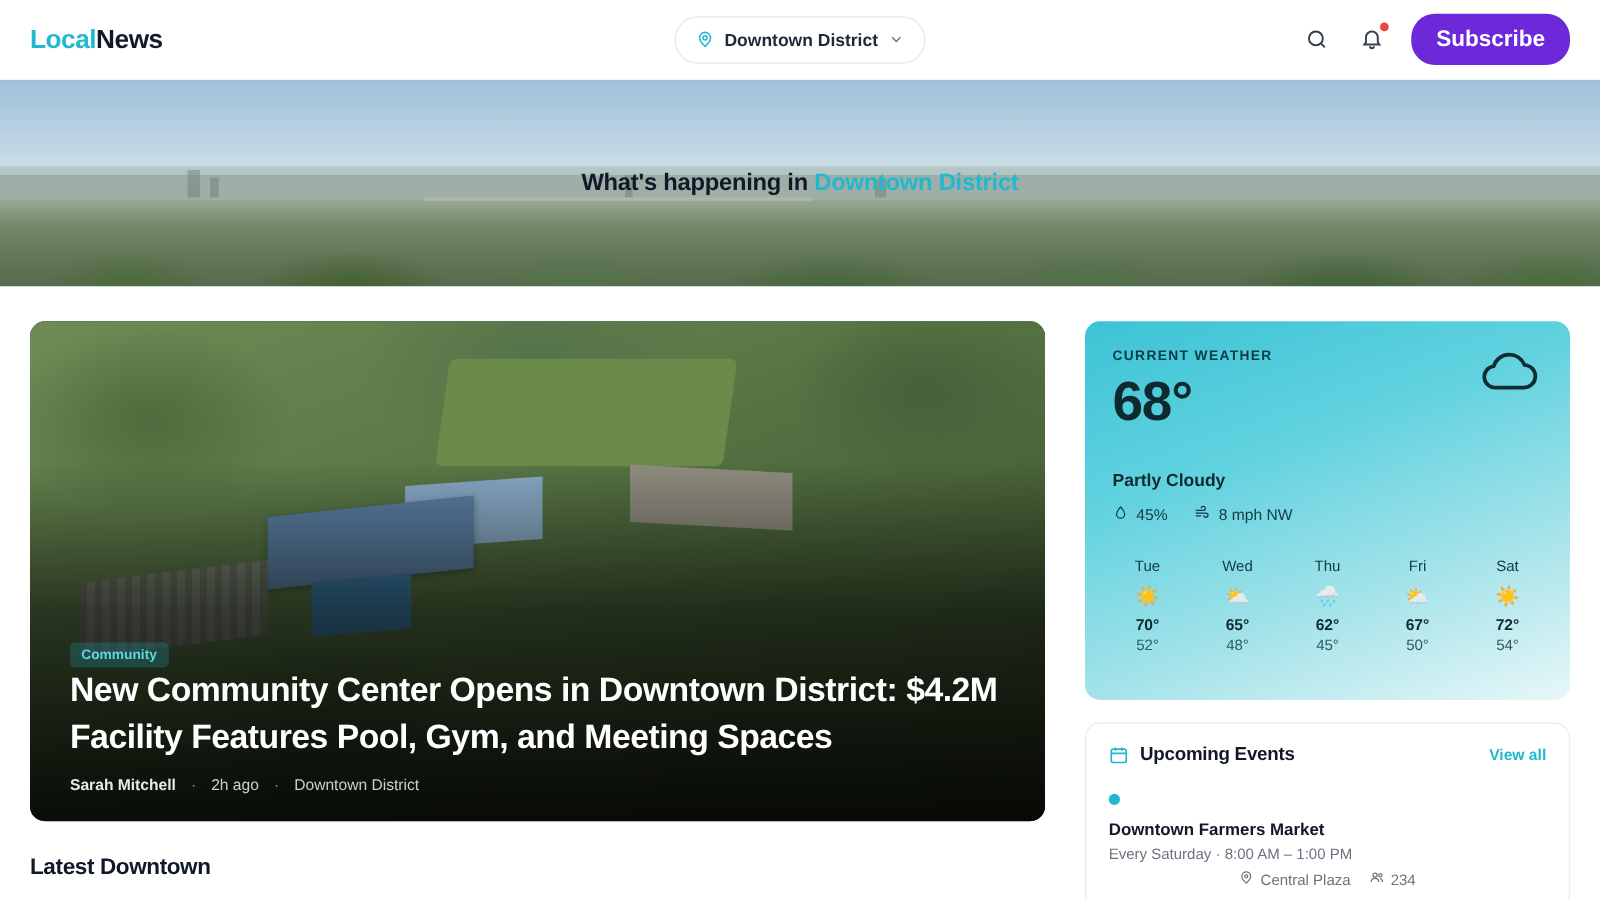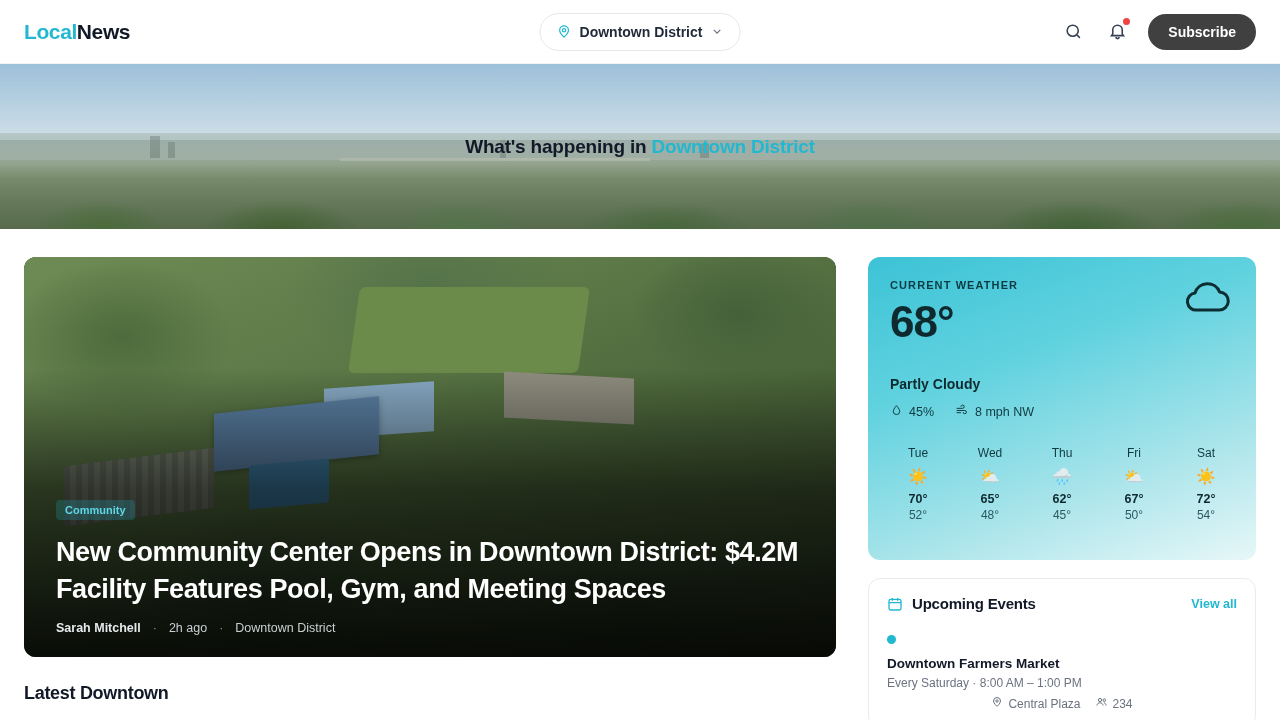--- a/index.html
+++ b/index.html
@@ -66,23 +66,23 @@
     position: relative;
   }
   .badge-dot {
     position: absolute;
     top: -1px; right: 0px;
     width: 7px; height: 7px;
     border-radius: 50%;
     background: #ef4444;
   }
   .subscribe {
-    background: #404040;
+    background: #6d28d9;
     color: #ffffff;
-    font-size: 14px;
+    font-size: 18px;
     font-weight: 700;
     border: none;
     border-radius: 19px;
     padding: 10px 20px;
     cursor: pointer;
   }
 
   
   .hero {
     height: 165px;
@@ -196,21 +196,20 @@
     color: #ffffff;
   }
   .chip {
     display: inline-block;
     background: rgba(34,184,207,.22);
     color: #5fd6e6;
     font-size: 11px;
     font-weight: 600;
     padding: 4px 9px;
     border-radius: 4px;
-    margin-bottom: 14px;
   }
   .feature h1 {
     font-size: 27px;
     line-height: 1.35;
     font-weight: 700;
     letter-spacing: -0.4px;
     margin-bottom: 14px;
   }
   .feature p {
     font-size: 13.5px;

